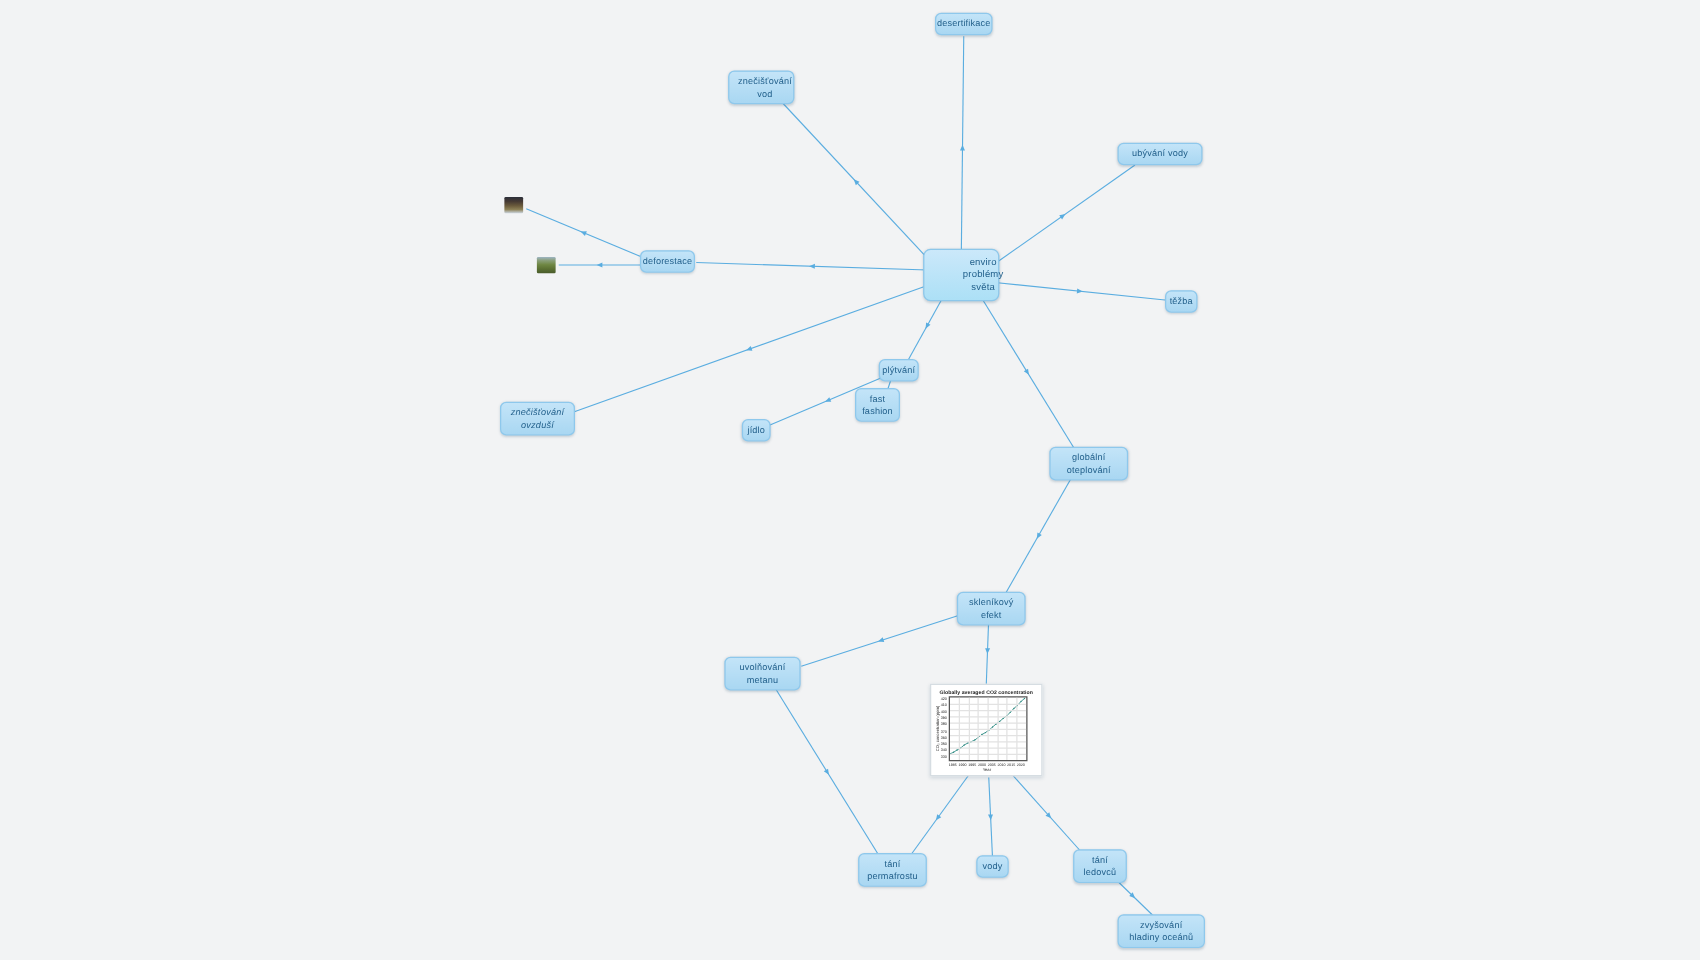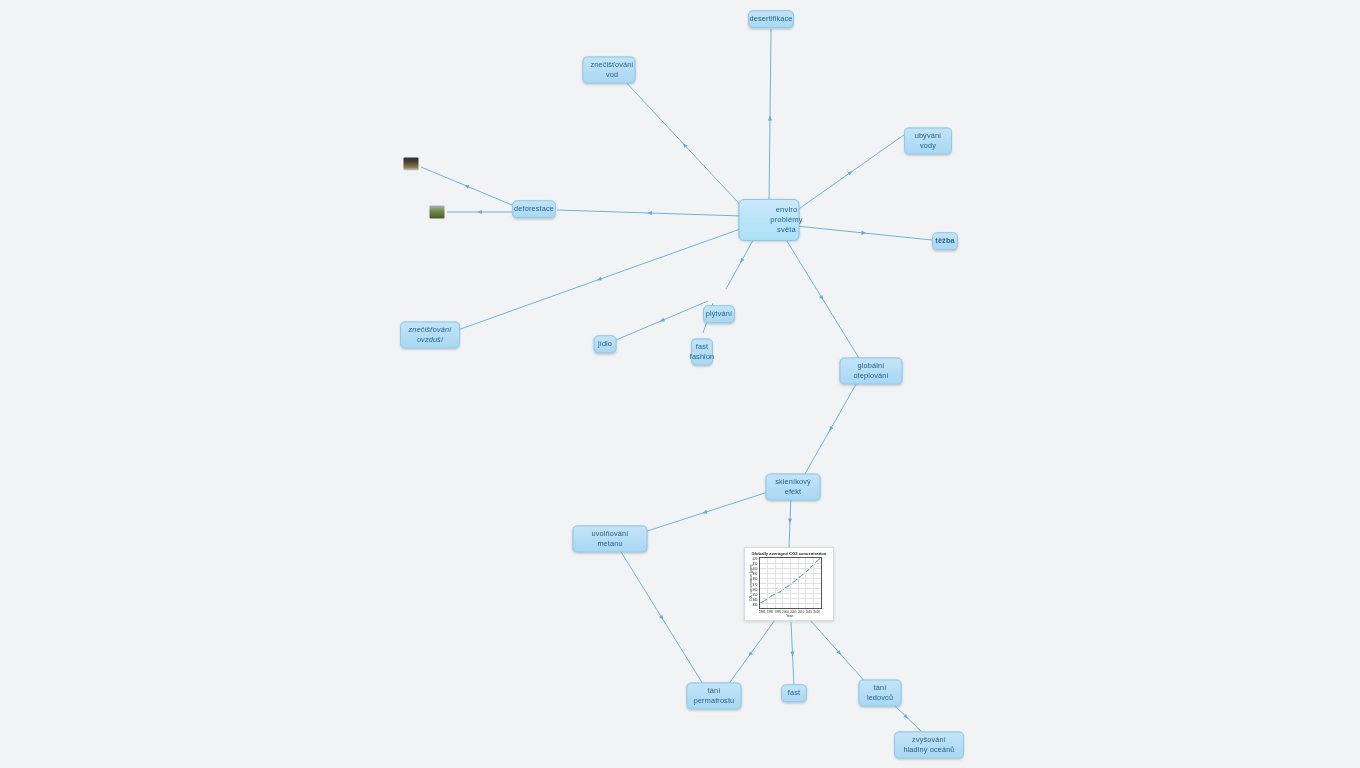--- a/index.html
+++ b/index.html
@@ -199,32 +199,32 @@
         <line x1="512" y1="212" x2="447" y2="212" stroke="#5aade0" stroke-width="0.9" marker-mid="url(#arrow)"></line>
         <path d="M-2.4,-2 L2.2,0 L-2.4,2 Z" fill="#5aade0" transform="translate(479.5,212) rotate(180)"></path>
       </g>
   </svg>
 
   <div id="nodes-layer">
       <div class="node root" style="left: 769px; top: 220px; width: 54px; min-height: 26px; padding-left: 47px;"><span>enviro
 problémy světa</span></div>
       <div class="node" style="left: 771px; top: 19px; width: 46px; min-height: 15px;"><span>desertifikace</span></div>
       <div class="node" style="left: 609px; top: 70px; width: 53px; min-height: 14px; padding-left: 12px;"><span>znečišťování vod</span></div>
-      <div class="node" style="left: 928px; top: 141px; width: 48px; min-height: 14px;"><span>ubývání vody</span></div>
+      <div class="node" style="left: 928px; top: 123px; width: 68px; min-height: 14px;"><span>ubývání vody</span></div>
       <div class="node" style="left: 534px; top: 209px; width: 44px; min-height: 14px;"><span>deforestace</span></div>
-      <div class="node" style="left: 945px; top: 241px; width: 26px; min-height: 14px; font-weight: bold;"><span>těžba</span></div>
+      <div class="node" style="left: 945px; top: 241px; width: 26px; min-height: 14px;"><span>těžba</span></div>
       <div class="node" style="left: 430px; top: 335px; width: 60px; min-height: 14px; font-style: italic;"><span>znečišťování ovzduší</span></div>
-      <div class="node" style="left: 719px; top: 314px; width: 32px; min-height: 14px; text-align: right;"><span>plýtvání</span></div>
+      <div class="node" style="left: 719px; top: 296px; width: 32px; min-height: 14px; text-align: right;"><span>plýtvání</span></div>
       <div class="node" style="left: 605px; top: 344px; width: 23px; min-height: 14px;"><span>jídlo</span></div>
-      <div class="node" style="left: 702px; top: 352px; width: 22px; min-height: 14px;"><span>fast fashion</span></div>
+      <div class="node" style="left: 702px; top: 324px; width: 36px; min-height: 14px;"><span>fast fashion</span></div>
       <div class="node" style="left: 871px; top: 371px; width: 63px; min-height: 14px;"><span>globální oteplování</span></div>
       <div class="node" style="left: 793px; top: 487px; width: 55px; min-height: 14px;"><span>skleníkový efekt</span></div>
-      <div class="node" style="left: 610px; top: 539px; width: 75px; min-height: 14px;"><span>uvolňování metanu</span></div>
+      <div class="node" style="left: 610px; top: 539px; width: 61px; min-height: 14px;"><span>uvolňování metanu</span></div>
       <div class="node" style="left: 714px; top: 696px; width: 55px; min-height: 14px;"><span>tání permafrostu</span></div>
-      <div class="node" style="left: 794px; top: 693px; width: 26px; min-height: 14px;"><span>fast</span></div>
+      <div class="node" style="left: 794px; top: 693px; width: 26px; min-height: 14px;"><span>vody</span></div>
       <div class="node" style="left: 880px; top: 693px; width: 43px; min-height: 14px;"><span>tání ledovců</span></div>
       <div class="node" style="left: 929px; top: 745px; width: 70px; min-height: 24px;"><span>zvyšování
 hladiny oceánů</span></div>
     </div>
 
   <div id="chart-node" style="left: 789px; top: 584px; width: 90px; height: 74px;">
     <div class="chart-title">Globally averaged CO2 concentration</div>
     <div class="chart-body">
       <div class="y-axis-label">CO₂ concentration (ppm)</div>
       <div class="y-ticks" id="y-ticks">

